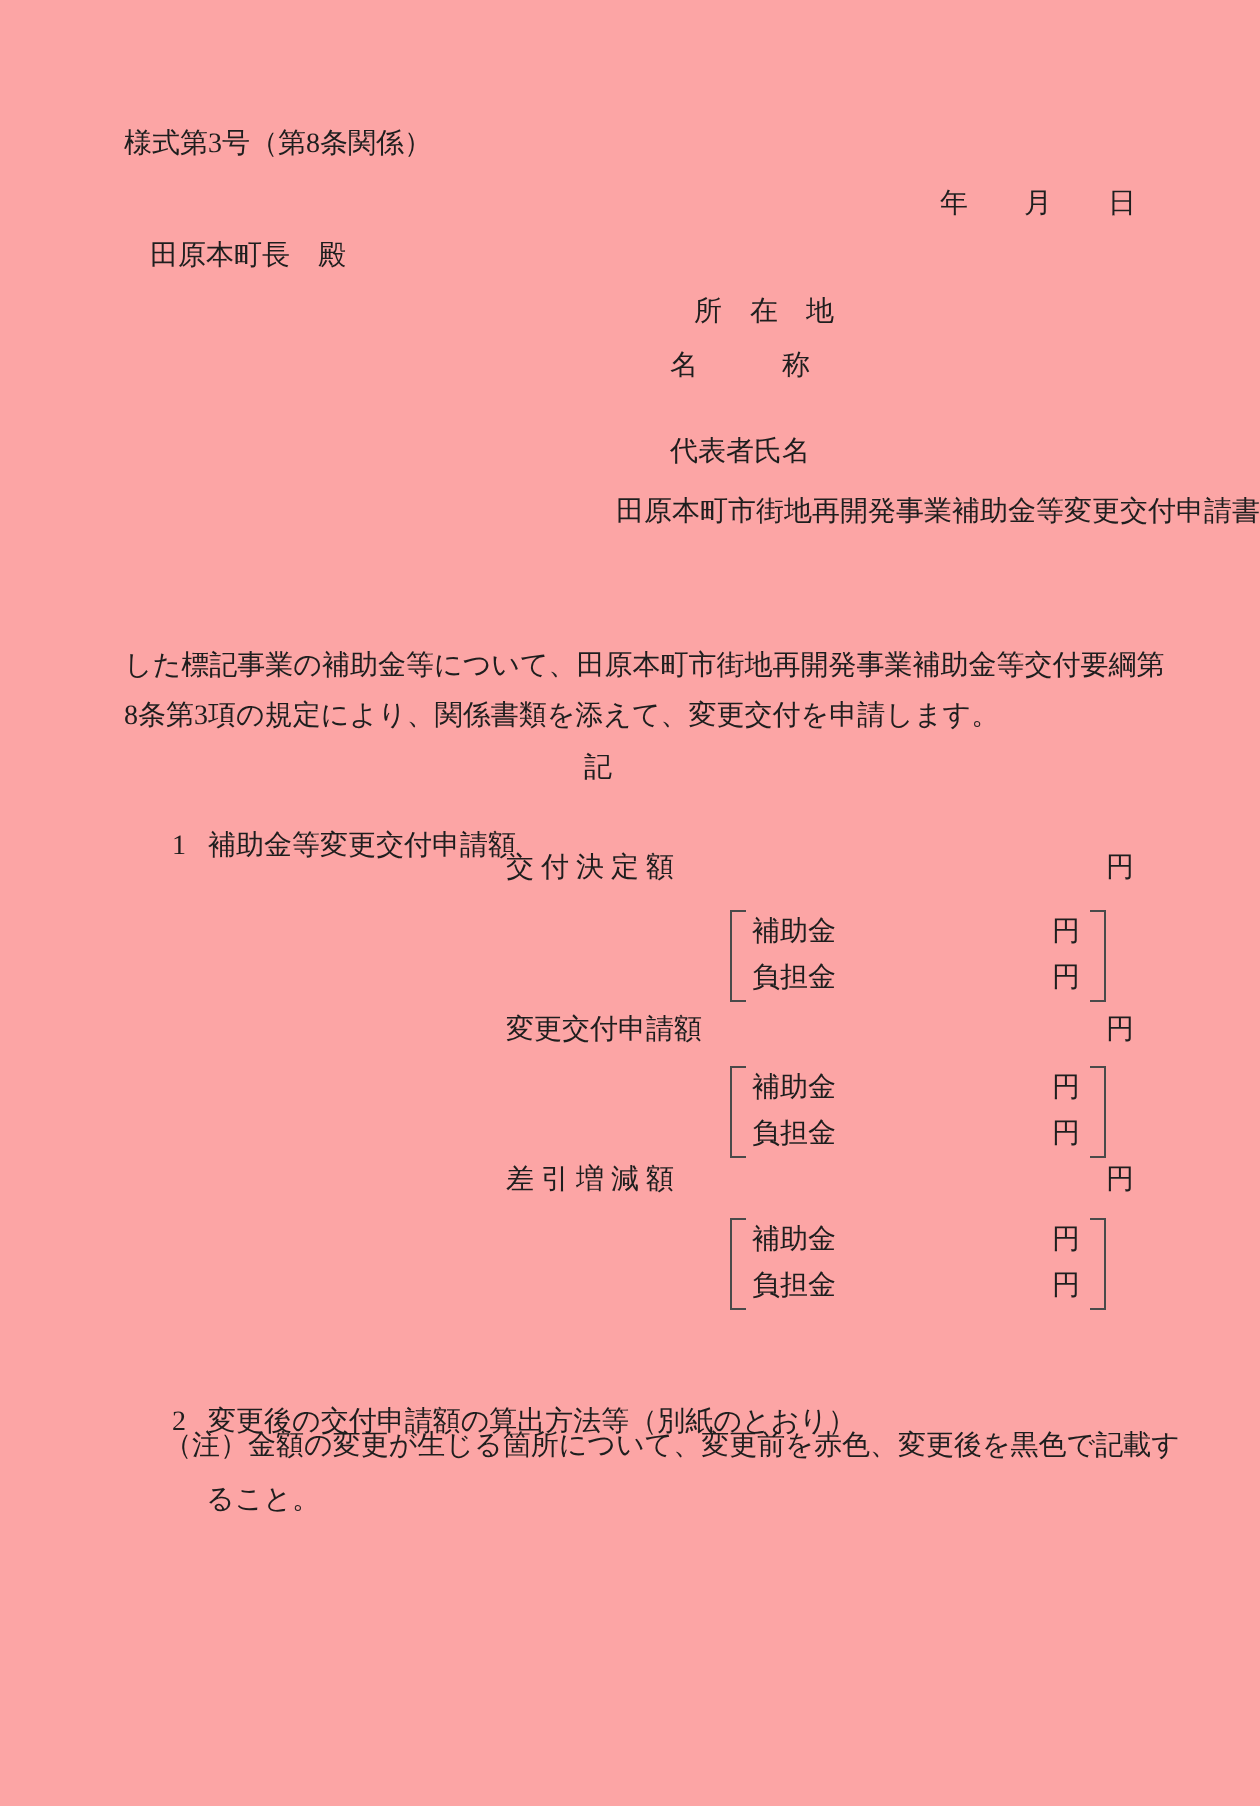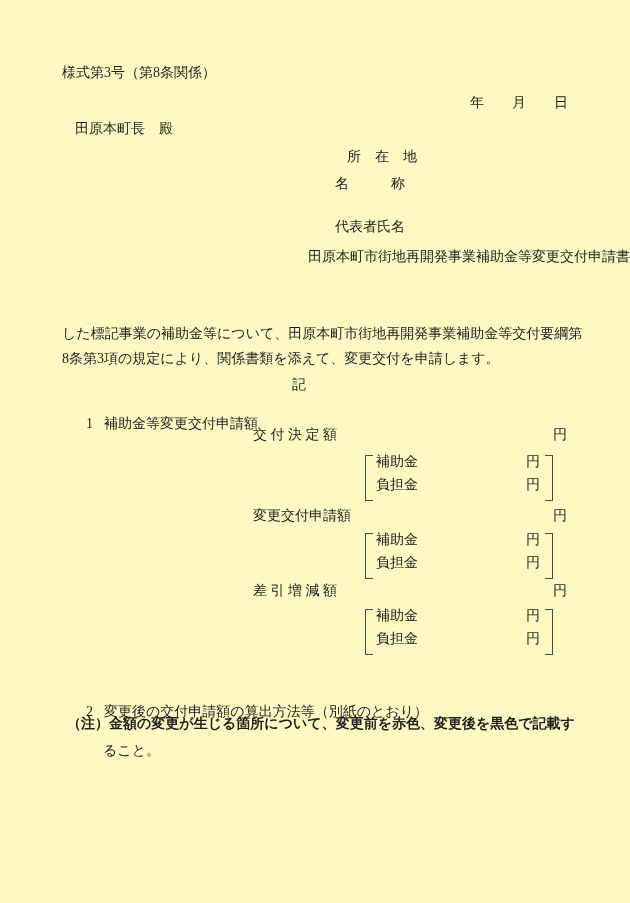--- a/index.html
+++ b/index.html
@@ -1,20 +1,20 @@
 <!DOCTYPE html>
 <html lang="ja"><head>
 <meta charset="utf-8">
 <style>
   html,body{margin:0;padding:0;background:#e8e8e8;}
   .page{
     position:relative;
     width:630px;height:903px;
     margin:0 auto;
-    background:#fef9c3;
+    background:#fca5a5;
     color:#1e1e1e;
     font-family:"Liberation Serif","DejaVu Serif",serif;
     font-size:14px;
     line-height:1;
     overflow:hidden;
   }
   .abs{position:absolute;white-space:pre;}
   .centered{left:0;width:100%;text-align:center;}
   .amount-line{
     position:absolute;left:253px;width:314px;
@@ -23,21 +23,21 @@
     gap:32px;
   }
   .item-line{position:absolute;white-space:pre;}
   .item-line .num{display:inline-block;}
   .item-line .lbl{display:inline-block;margin-left:11px;}
   .bracket-group{position:absolute;left:365px;width:188px;height:46px;}
   .bk{position:absolute;top:0;bottom:0;width:7px;}
   .bk-l{left:0;border-left:1px solid #4a4a4a;border-top:1px solid #4a4a4a;border-bottom:1px solid #4a4a4a;}
   .bk-r{right:0;border-right:1px solid #4a4a4a;border-top:1px solid #4a4a4a;border-bottom:1px solid #4a4a4a;}
   .bk-rows{position:absolute;left:7px;right:7px;top:0;bottom:0;}
-  .bk-row{height:23px;display:flex;justify-content:space-between;align-items:flex-start;padding:0 6px 0 4px;white-space:pre;}
+  .bk-row{height:23px;display:flex;justify-content:space-between;align-items:center;padding:0 6px 0 4px;white-space:pre;}
 </style>
 </head>
 <body>
 
 <div class="page">
 
   <div class="abs" style="left:62px;top:66px;">様式第3号（第8条関係）</div>
   <div class="abs" style="left:470px;top:96px;">年　　月　　日</div>
   <div class="abs" style="left:75px;top:122px;">田原本町長　殿</div>
 
@@ -109,16 +109,16 @@
       <div class="bk-row">
         <span>負担金</span>
         <span>円</span>
       </div>
     </div>
   </div>
 
   <div class="item-line" style="left:72px;top:691px;">
     <span class="num">2</span><span class="lbl">変更後の交付申請額の算出方法等（別紙のとおり）</span>
   </div>
-  <div class="abs" style="left:67px;top:717px;font-weight:bold;">（注）金額の変更が生じる箇所について、変更前を赤色、変更後を黒色で記載す</div>
+  <div class="abs" style="left:82px;top:717px;">（注）金額の変更が生じる箇所について、変更前を赤色、変更後を黒色で記載す</div>
   <div class="abs" style="left:103px;top:744px;">ること。</div>
 
 </div>
 
 </body></html>

